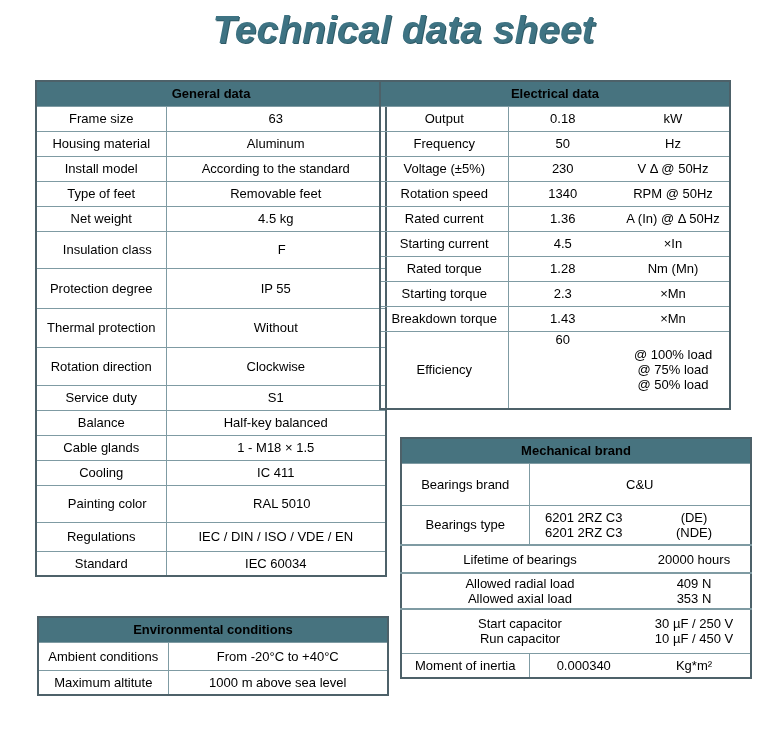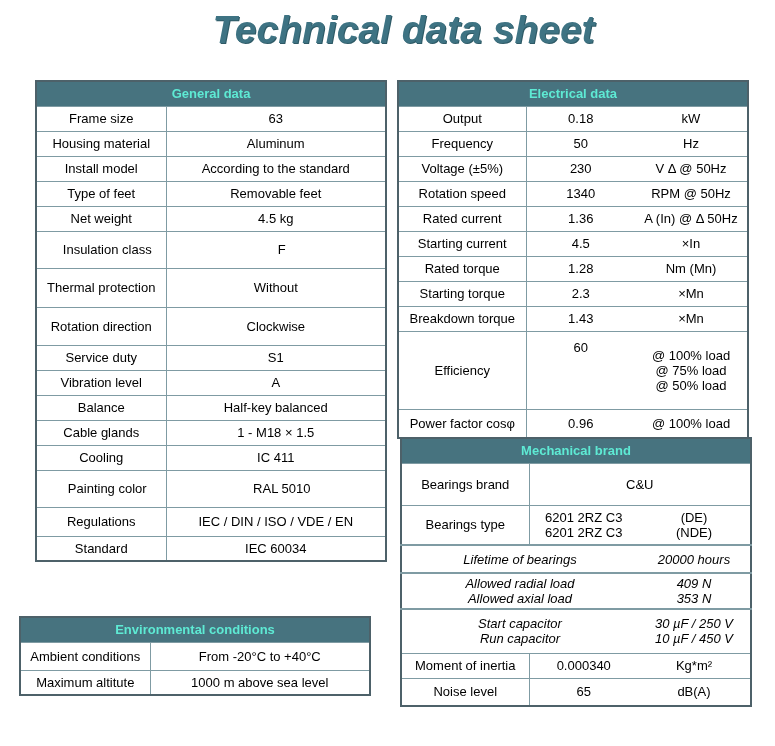--- a/index.html
+++ b/index.html
@@ -25,21 +25,21 @@
   td {
     border: 1px solid #7F9BA3;
     text-align: center;
     vertical-align: middle;
     padding: 2px 4px;
     height: 25px;
     line-height: 15px;
   }
   tr.hdr td {
     background: #47737F;
-    color: #5eead4;
+    color: #000000;
     font-weight: bold;
     height: 25px;
   }
 
   
   tr.h28 td { height: 28px; }
   tr.h29 td { height: 29px; }
   tr.h30 td { height: 30px; }
   tr.h37 td { height: 37px; padding-left: 16px; }
   tr.h38 td { height: 38px; }
@@ -47,28 +47,28 @@
   tr.h40 td { height: 40px; }
   tr.h42 td { height: 42px; }
   tr.h44 td { height: 44px; }
   tr.h78 td { height: 78px; }
 
   
   td.val3 { border-right-style: hidden; }
   td.unit { border-left-style: hidden; }
   td.span2 { border-right-style: hidden; }
 
-  td.vtop { vertical-align: top; padding-top: 8px; }
+  td.vtop { vertical-align: top; padding-top: 0; }
 
   
-  tr.sect td { border-top-width: 2px; font-style: italic; }
+  tr.sect td { border-top-width: 2px; }
 
   #general       { left: 35px;  top: 80px;  }
-  #environmental { left: 19px;  top: 616px; }
-  #electrical    { left: 397px; top: 80px;  }
+  #environmental { left: 37px;  top: 616px; }
+  #electrical    { left: 379px; top: 80px;  }
   #mechanical    { left: 400px; top: 437px; }
 </style>
 </head>
 <body>
 
 <h1 class="title">Technical data sheet</h1>
 
 <table id="general">
   <colgroup>
       <col style="width:130px">
@@ -95,37 +95,37 @@
         <td>Removable feet</td>
       </tr>
   <tr>
         <td>Net weight</td>
         <td>4.5 kg</td>
       </tr>
   <tr class="h37">
         <td>Insulation class</td>
         <td>F</td>
       </tr>
+  <tr class="h40">
+        <td>Protection degree</td>
+        <td>IP 55</td>
+      </tr>
   <tr class="h39">
         <td>Thermal protection</td>
         <td>Without</td>
       </tr>
   <tr class="h38">
         <td>Rotation direction</td>
         <td>Clockwise</td>
       </tr>
   <tr>
         <td>Service duty</td>
         <td>S1</td>
       </tr>
   <tr>
-        <td>Vibration level</td>
-        <td>A</td>
-      </tr>
-  <tr>
         <td>Balance</td>
         <td>Half-key balanced</td>
       </tr>
   <tr>
         <td>Cable glands</td>
         <td>1 - M18 × 1.5</td>
       </tr>
   <tr>
         <td>Cooling</td>
         <td>IC 411</td>
@@ -222,25 +222,20 @@
       </tr>
   <tr class="h78">
     <td>Efficiency</td>
     <td class="val3 vtop">60</td>
     <td class="unit">
       <div>@ 100% load</div>
       <div>@ 75% load</div>
       <div>@ 50% load</div>
     </td>
   </tr>
-  <tr class="h29">
-        <td>Power factor cosφ</td>
-        <td class="val3">0.96</td>
-        <td class="unit">@ 100% load</td>
-      </tr>
 </tbody>
   </table>
 
 <table id="mechanical">
   <colgroup>
       <col style="width:128px">
       <col style="width:109px">
       <col style="width:113px">
     </colgroup>
   <tbody>
@@ -284,19 +279,14 @@
     <td class="unit">
       <div>30 µF / 250 V</div>
       <div>10 µF / 450 V</div>
     </td>
   </tr>
   <tr>
     <td>Moment of inertia</td>
     <td class="val3">0.000340</td>
     <td class="unit">Kg*m²</td>
   </tr>
-  <tr class="h28">
-    <td>Noise level</td>
-    <td class="val3">65</td>
-    <td class="unit">dB(A)</td>
-  </tr>
 </tbody>
   </table>
 
 </body></html>

